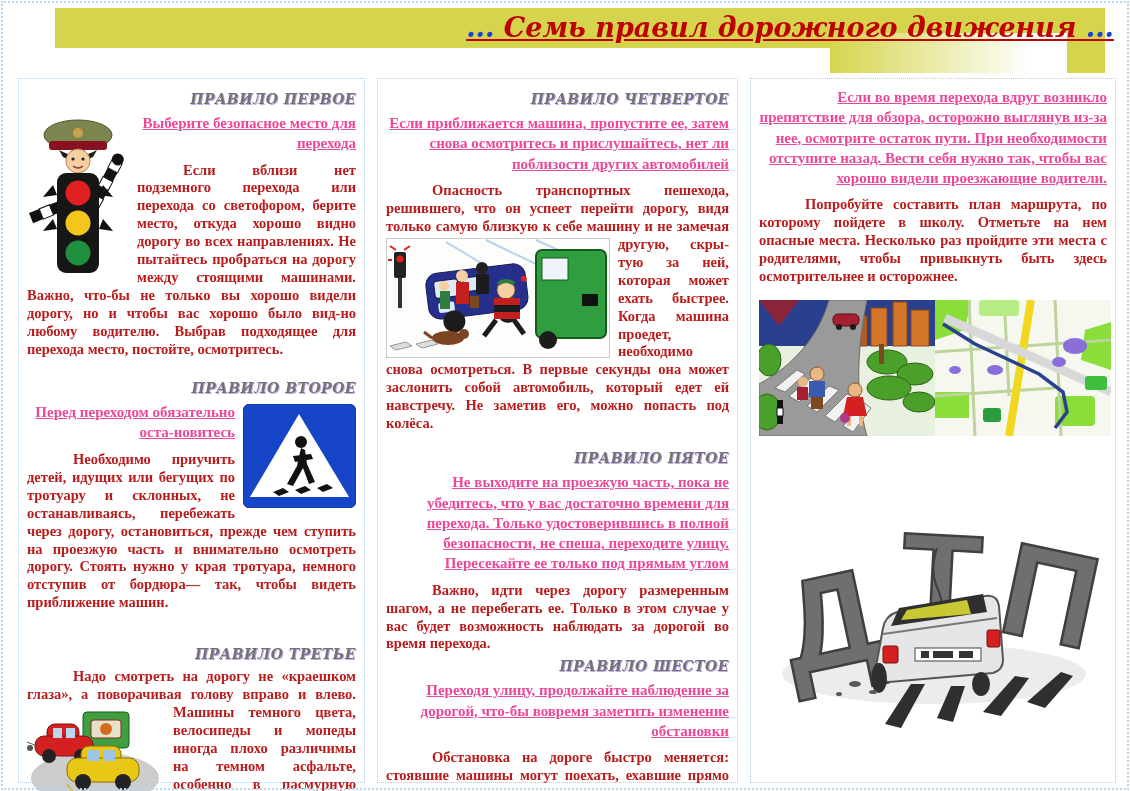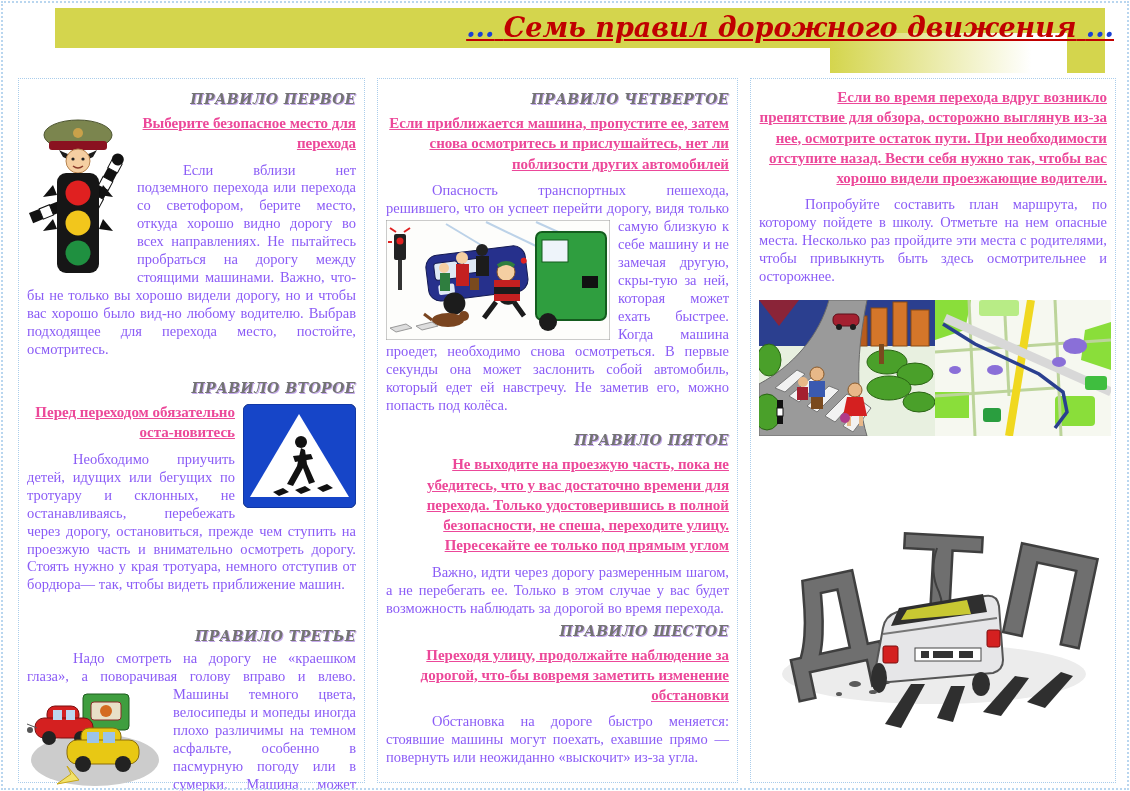--- a/index.html
+++ b/index.html
@@ -33,21 +33,21 @@
   h2.rule{
     text-align:right;margin:8px 0 6px;color:#737373;
     font-family:"DejaVu Serif",serif;font-style:italic;font-weight:bold;font-size:14px;
     letter-spacing:.5px;text-shadow:1px 1px 0 rgba(110,40,210,.4);
   }
   h3.sub{
     text-align:right;margin:4px 0 8px;color:#ec4899;font-size:15px;font-weight:bold;
     text-decoration:underline;line-height:1.35;
   }
   p.body{
-    font-size:14.5px;font-weight:normal;color:#8b5cf6;text-align:justify;
+    font-size:14.5px;font-weight:bold;color:#b91c1c;text-align:justify;
     line-height:1.24;margin:5px 0;text-indent:46px;
   }
   .fl{float:left;margin:2px 8px 2px 0;}
   .fr{float:right;margin:2px 0 2px 8px;}
   .clear{clear:both;}
   .imgrow{margin-top:14px;white-space:nowrap;text-align:center;}
   .imgrow svg{vertical-align:top;}
   .dtp-wrap{margin-top:52px;text-align:right;}
   svg{display:inline-block;}
 </style>

